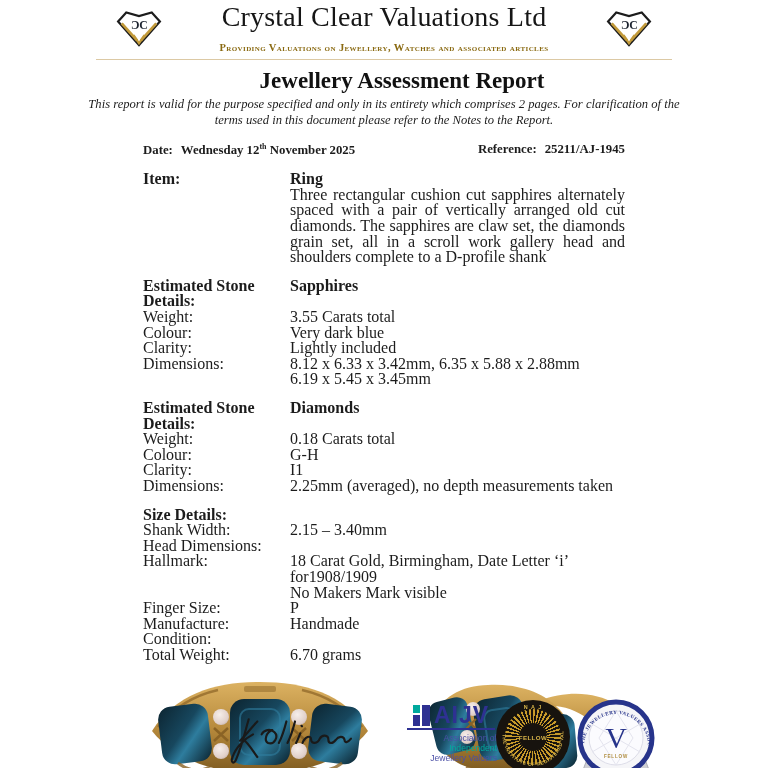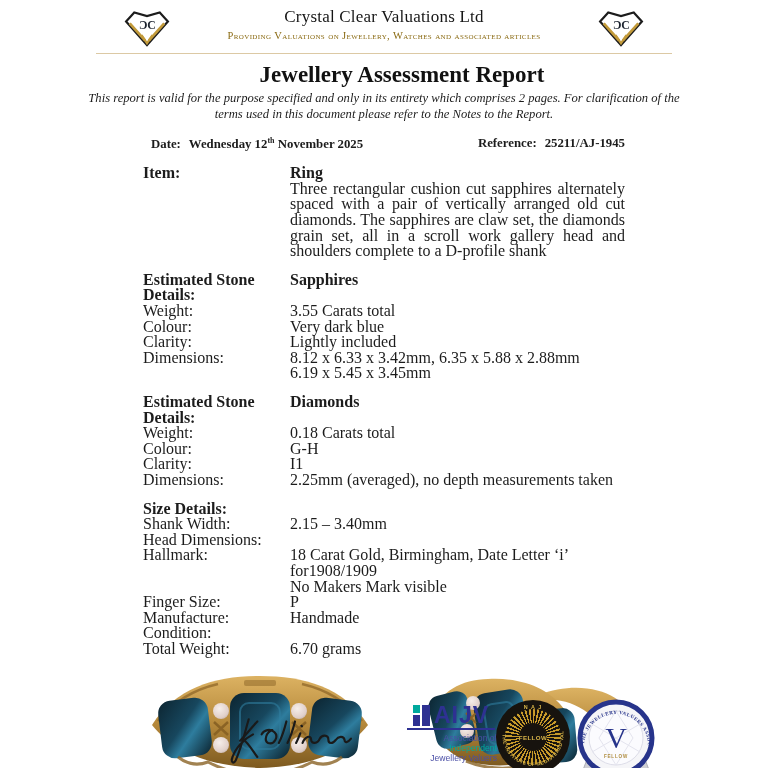--- a/index.html
+++ b/index.html
@@ -5,30 +5,30 @@
   * { margin:0; padding:0; box-sizing:border-box; }
   html,body { background:#ffffff; }
   .page {
     position:relative; width:768px; height:768px; margin:0 auto;
     background:#ffffff; overflow:hidden;
     font-family:"Liberation Serif", serif; color:#1c1c1c;
   }
   
   .header { display:flex; align-items:flex-start; justify-content:center; gap:52px; padding-top:5px; }
   .hdr-center { text-align:center; }
-  .company { font-size:17px; letter-spacing:.2px; color:#161616; line-height:24px; }
-  .tagline { font-variant:small-caps; font-weight:normal; font-size:10.5px; color:#8a6a12; letter-spacing:.4px; margin-top:1px; }
+  .company { font-size:28px; letter-spacing:.2px; color:#161616; line-height:24px; }
+  .tagline { font-variant:small-caps; font-weight:bold; font-size:10.5px; color:#8a6a12; letter-spacing:.4px; margin-top:13px; }
   .hdr-rule { border:none; border-top:1.5px solid #dcc9a4; margin:6px 96px 0 96px; }
   .logo { width:56px; height:40px; margin-top:2px; }
   
   .report-title { text-align:center; font-size:23px; font-weight:bold; margin-top:8px; color:#111;margin-left:36px; }
   .disclaimer { text-align:center; font-style:italic; font-size:12.6px; line-height:15.5px; margin:3px auto 0; width:600px; }
   
   .content { padding:0 143px; }
-  .date-row { display:flex; justify-content:space-between; margin-top:14px; font-weight:bold; font-size:12.8px;margin-left:8px; }
+  .date-row { display:flex; justify-content:space-between; margin-top:14px; font-weight:bold; font-size:12.8px; }
   .date-row sup { font-size:8px; vertical-align:super; }
   .lbl-gap { display:inline-block; width:8px; }
   .sect { margin-top:13px; font-size:16px; line-height:15.6px; }
   .row { display:flex; }
   .row .lab { width:147px; flex:0 0 147px; }
   .row .val { flex:1; white-space:pre-line; }
   .bold { font-weight:bold; }
   .just { text-align:justify; }
   
   .photos { display:flex; justify-content:space-between; margin-top:9px; padding-left:148px; padding-right:126px; height:115px; }

